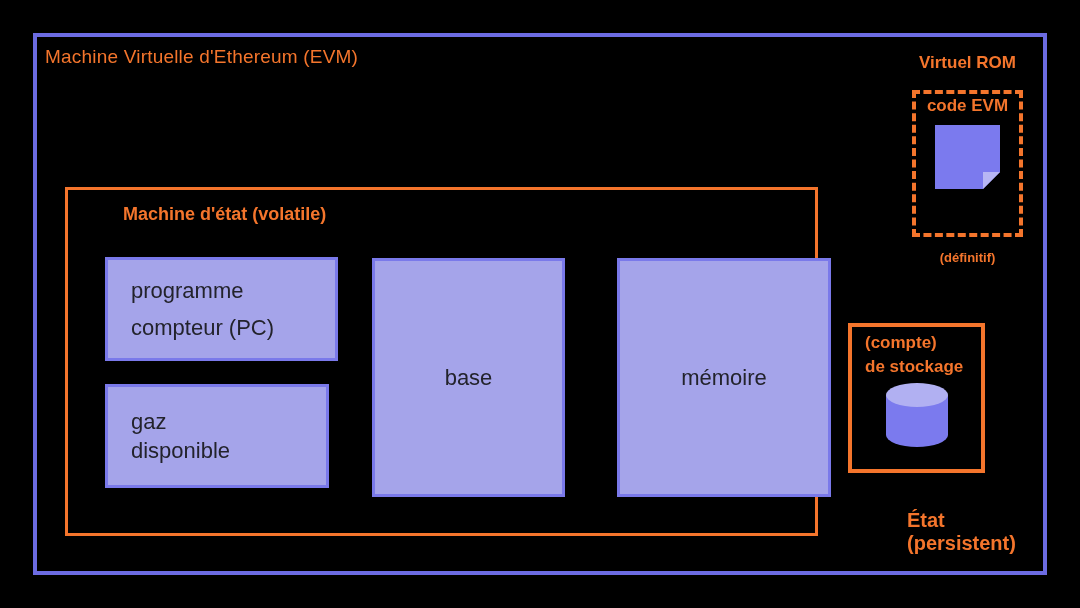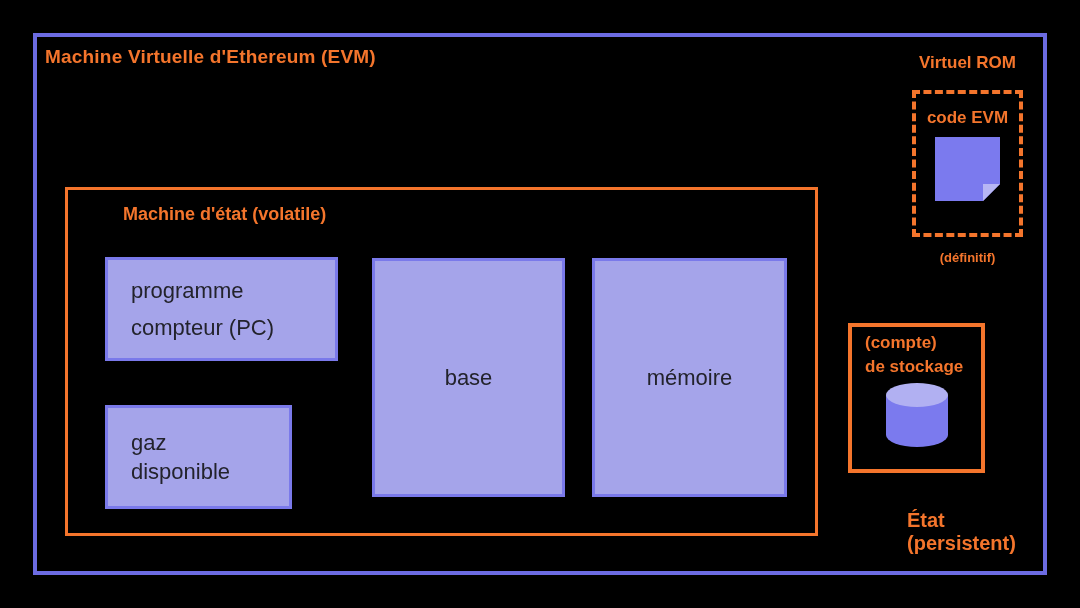--- a/index.html
+++ b/index.html
@@ -7,55 +7,55 @@
     position:relative;width:1080px;height:608px;background:#000000;
     font-family:"Liberation Sans", sans-serif;overflow:hidden;
   }
   
   .evm-box{
     position:absolute;left:33px;top:33px;width:1014px;height:542px;
     border:4px solid #6c6be2;box-sizing:border-box;background:#000;
   }
   .evm-title{
     position:absolute;left:8px;top:9px;
-    color:#f4752c;font-size:19px;font-weight:700;letter-spacing:.2px;white-space:nowrap;
+    color:#f4752c;font-size:19px;font-weight:400;letter-spacing:.2px;white-space:nowrap;
   }
   
   .state-box{
     position:absolute;left:28px;top:150px;width:753px;height:349px;
     border:3px solid #f4752c;box-sizing:border-box;
   }
   .state-title{
     position:absolute;left:55px;top:14px;
     color:#f4752c;font-size:18px;font-weight:600;white-space:nowrap;
   }
   .pbox{
     position:absolute;box-sizing:border-box;
     background:#a5a4ea;border:3px solid #7a79ea;
     color:#23232c;font-size:22px;line-height:29px;
     display:flex;flex-direction:column;justify-content:center;
   }
   .pbox.left-align{padding-left:23px;align-items:flex-start;}
   .pbox.center{align-items:center;text-align:center;}
   .pbox-pc{left:37px;top:67px;width:233px;height:104px;gap:8px;}
-  .pbox-gas{left:37px;top:215px;width:187px;height:104px;}
+  .pbox-gas{left:37px;top:194px;width:224px;height:104px;}
   .pbox-stack{left:304px;top:68px;width:193px;height:239px;}
-  .pbox-memory{left:524px;top:68px;width:195px;height:239px;}
+  .pbox-memory{left:549px;top:68px;width:214px;height:239px;}
   
   .rom-title{
     position:absolute;left:875px;top:16px;width:111px;
     color:#f4752c;font-size:17px;font-weight:600;text-align:center;white-space:nowrap;
   }
   .rom-box{
     position:absolute;left:875px;top:53px;width:111px;height:147px;
     border:4px dashed #f4752c;box-sizing:border-box;
     display:flex;flex-direction:column;align-items:center;
   }
   .rom-box-label{
-    margin-top:14px;color:#f4752c;font-size:17px;font-weight:600;white-space:nowrap;
+    margin-top:2px;color:#f4752c;font-size:17px;font-weight:600;white-space:nowrap;
   }
   .note-icon{margin-top:9px;width:65px;height:64px;}
   .rom-caption{
     position:absolute;left:875px;top:213px;width:111px;
     color:#f4752c;font-size:13px;font-weight:600;text-align:center;white-space:nowrap;
   }
   
   .storage-box{
     position:absolute;left:811px;top:286px;width:137px;height:150px;
     border:4px solid #f4752c;box-sizing:border-box;

